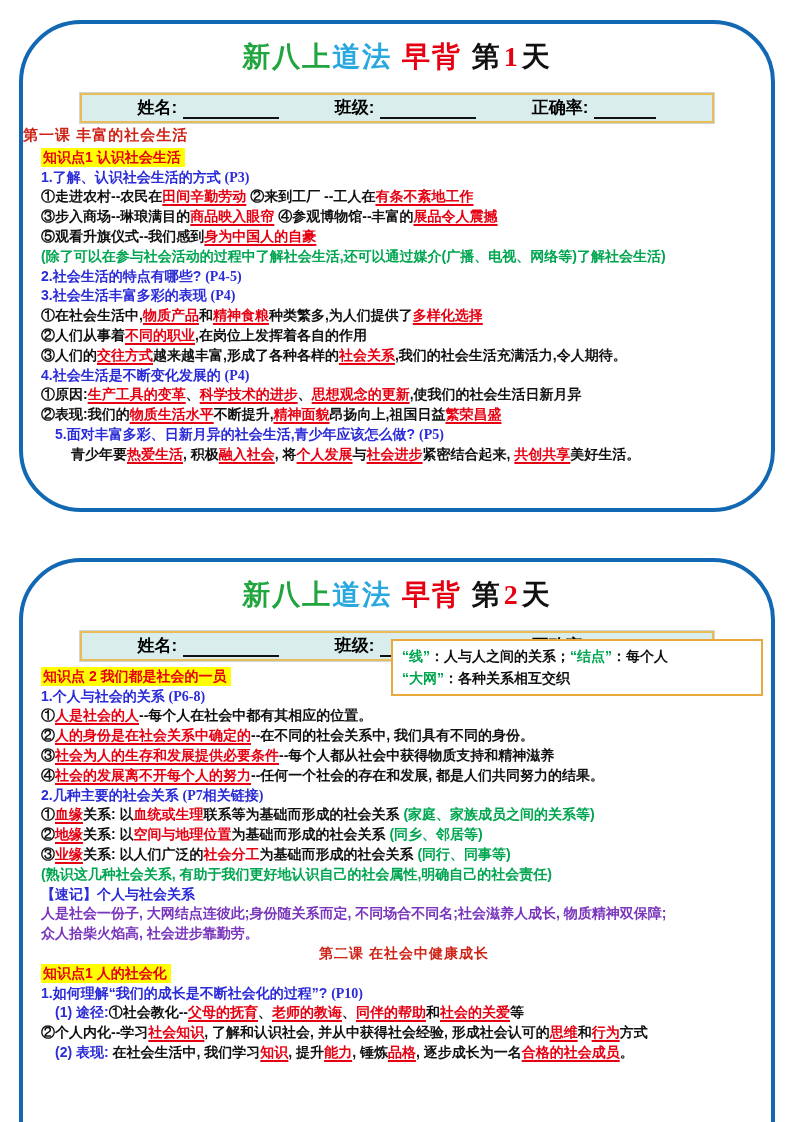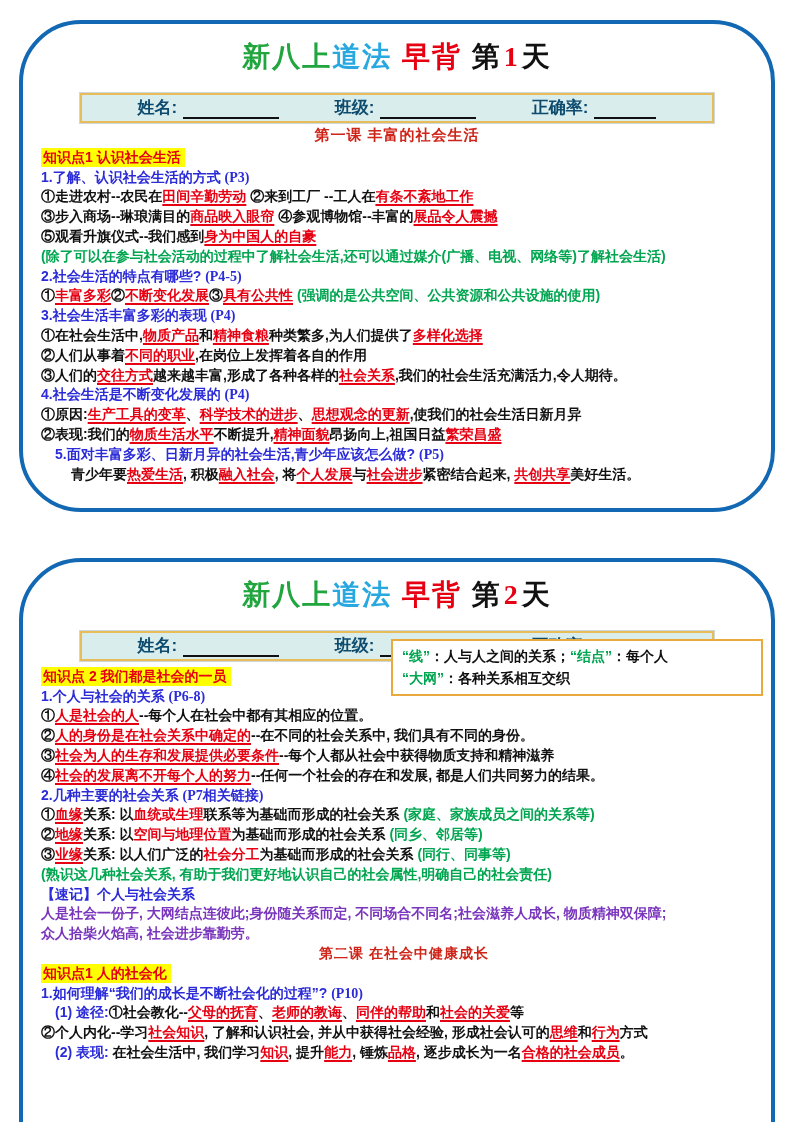--- a/index.html
+++ b/index.html
@@ -20,27 +20,27 @@
   }
   .t-green{color:#21a53e;}
   .t-cyan{color:#29a8e0;}
   .t-red{color:#e60012;}
   .t-black{color:#111;}
   .t-digit{color:#e60012;font-family:"Liberation Serif",serif;font-weight:600;padding:0 2px;}
   .name-bar{
     margin:6px auto 0;width:634px;height:30px;box-sizing:border-box;
     background:#d9edec;border:2px solid #e9bc5a;outline:1px solid #cfd8d8;
     display:flex;align-items:center;justify-content:space-evenly;
-    font-size:17px;font-weight:bold;color:#0c4a6e;
+    font-size:17px;font-weight:bold;color:#000000;
   }
   .nb-field{display:flex;align-items:flex-end;gap:6px;}
   .nb-blank{display:inline-block;border-bottom:2px solid #111;height:16px;}
   .w1{width:96px;}.w2{width:96px;}.w3{width:62px;}
   .course{
-    text-align:center;color:#cf2418;font-weight:bold;font-size:15px;
+    color:#cf2418;font-weight:bold;font-size:15px;
     margin-top:3px;line-height:18px;letter-spacing:1px;
   }
   .content{
     padding:4px 4px 0 18px;font-size:14px;font-weight:bold;
     line-height:19.8px;color:#111;position:relative;z-index:2;
   }
   #card2 .content{padding-top:6px;}
   .line{min-height:19.8px;}
   .line.center{text-align:center;letter-spacing:1px;}
   .ind1{padding-left:14px;}
@@ -82,21 +82,20 @@
   </div>
   <div class="course">第一课  丰富的社会生活</div>
   <div class="content">
       <div class="line"><span class="seg-hl">知识点1 认识社会生活</span></div>
       <div class="line q"><span class="seg-b">1.了解、认识社会生活的方式 </span><span class="seg-bs">(P3)</span></div>
       <div class="line"><span class="seg-k">①走进农村--农民在</span><span class="seg-r">田间辛勤劳动</span><span class="seg-k"> ②来到工厂 --工人在</span><span class="seg-r">有条不紊地工作</span></div>
       <div class="line"><span class="seg-k">③步入商场--琳琅满目的</span><span class="seg-r">商品映入眼帘</span><span class="seg-k">  ④参观博物馆--丰富的</span><span class="seg-r">展品令人震撼</span></div>
       <div class="line"><span class="seg-k">⑤观看升旗仪式--我们感到</span><span class="seg-r">身为中国人的自豪</span></div>
       <div class="line"><span class="seg-g">(除了可以在参与社会活动的过程中了解社会生活,还可以通过媒介(广播、电视、网络等)了解社会生活)</span></div>
       <div class="line q"><span class="seg-b">2.社会生活的特点有哪些? </span><span class="seg-bs">(P4-5)</span></div>
-      <div class="line"><span class="seg-k">①</span><span class="seg-r">丰富多彩</span><span class="seg-k">②</span><span class="seg-r">不断变化发展</span><span class="seg-k">③</span><span class="seg-r">具有公共性</span><span class="seg-k"> </span><span class="seg-g">(强调的是公共空间、公共资源和公共设施的使用)</span></div>
       <div class="line q"><span class="seg-b">3.社会生活丰富多彩的表现 </span><span class="seg-bs">(P4)</span></div>
       <div class="line"><span class="seg-k">①在社会生活中,</span><span class="seg-r">物质产品</span><span class="seg-k">和</span><span class="seg-r">精神食粮</span><span class="seg-k">种类繁多,为人们提供了</span><span class="seg-r">多样化选择</span></div>
       <div class="line"><span class="seg-k">②人们从事着</span><span class="seg-r">不同的职业</span><span class="seg-k">,在岗位上发挥着各自的作用</span></div>
       <div class="line"><span class="seg-k">③人们的</span><span class="seg-r">交往方式</span><span class="seg-k">越来越丰富,形成了各种各样的</span><span class="seg-r">社会关系</span><span class="seg-k">,我们的社会生活充满活力,令人期待。</span></div>
       <div class="line q"><span class="seg-b">4.社会生活是不断变化发展的 </span><span class="seg-bs">(P4)</span></div>
       <div class="line"><span class="seg-k">①原因:</span><span class="seg-r">生产工具的变革</span><span class="seg-k">、</span><span class="seg-r">科学技术的进步</span><span class="seg-k">、</span><span class="seg-r">思想观念的更新</span><span class="seg-k">,使我们的社会生活日新月异</span></div>
       <div class="line"><span class="seg-k">②表现:我们的</span><span class="seg-r">物质生活水平</span><span class="seg-k">不断提升,</span><span class="seg-r">精神面貌</span><span class="seg-k">昂扬向上,祖国日益</span><span class="seg-r">繁荣昌盛</span></div>
       <div class="line q ind1"><span class="seg-b">5.面对丰富多彩、日新月异的社会生活,青少年应该怎么做? </span><span class="seg-bs">(P5)</span></div>
       <div class="line ind2"><span class="seg-k">青少年要</span><span class="seg-r">热爱生活</span><span class="seg-k">, 积极</span><span class="seg-r">融入社会</span><span class="seg-k">, 将</span><span class="seg-r">个人发展</span><span class="seg-k">与</span><span class="seg-r">社会进步</span><span class="seg-k">紧密结合起来, </span><span class="seg-r">共创共享</span><span class="seg-k">美好生活。</span></div>
     </div>

